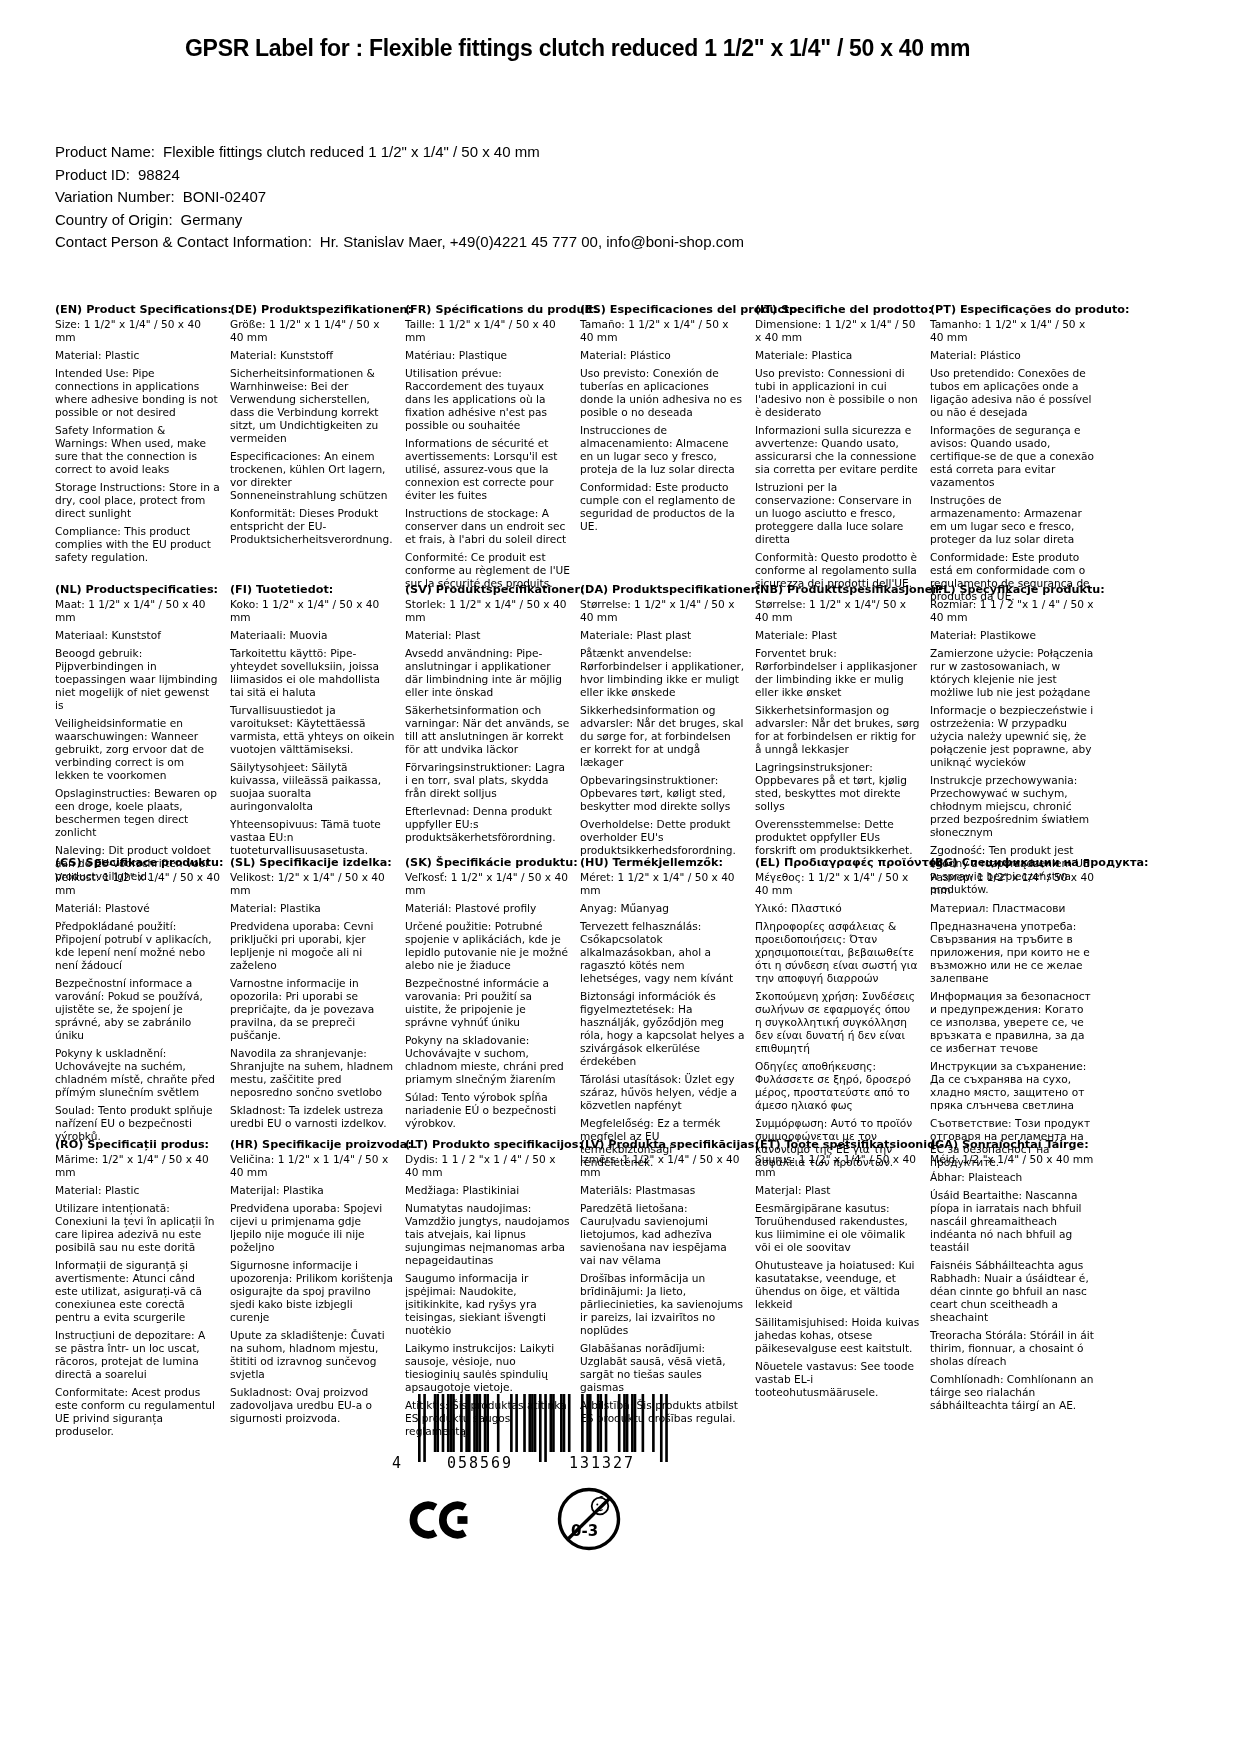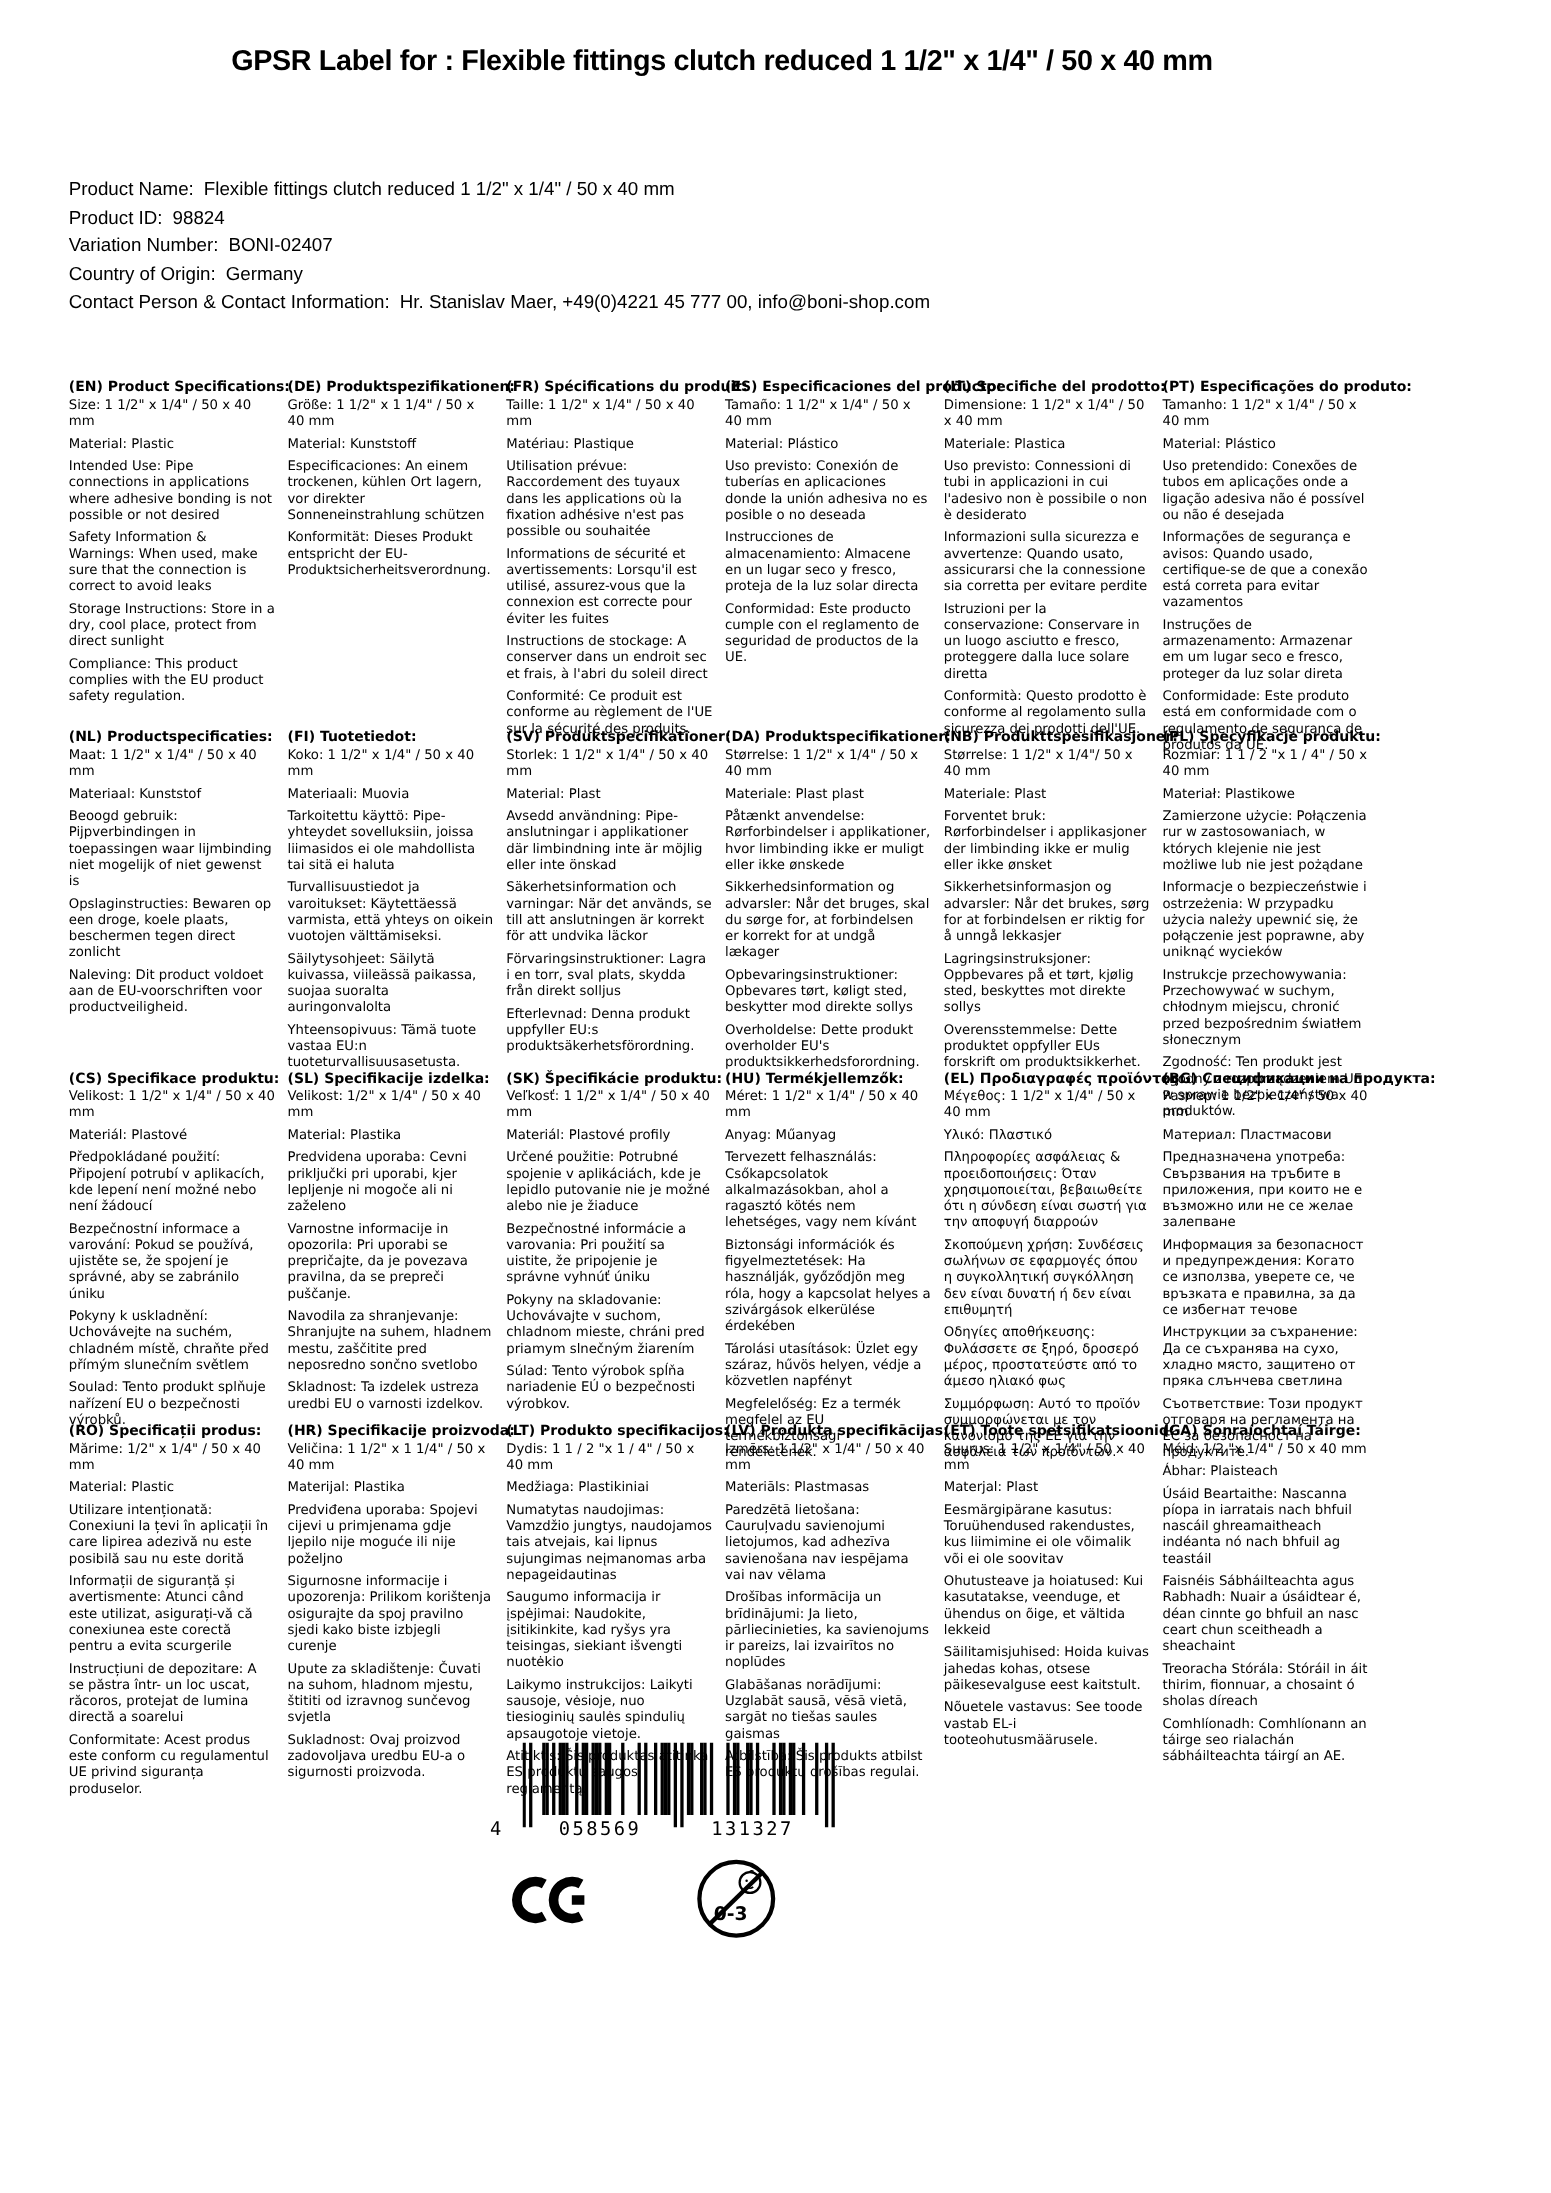--- a/index.html
+++ b/index.html
@@ -67,20 +67,21 @@
       <p class="spec-line">Material: Plastic</p>
       <p class="spec-line">Intended Use: Pipe connections in applications where adhesive bonding is not possible or not desired</p>
       <p class="spec-line">Safety Information &amp; Warnings: When used, make sure that the connection is correct to avoid leaks</p>
       <p class="spec-line">Storage Instructions: Store in a dry, cool place, protect from direct sunlight</p>
       <p class="spec-line">Compliance: This product complies with the EU product safety regulation.</p>
     </div>
     <div class="spec-block">
       <div class="spec-header">(DE) Produktspezifikationen:</div>
       <p class="spec-line">Größe: 1 1/2" x 1 1/4" / 50 x 40 mm</p>
       <p class="spec-line">Material: Kunststoff</p>
+      <p class="spec-line">Sicherheitsinformationen &amp; Warnhinweise: Bei der Verwendung sicherstellen, dass die Verbindung korrekt sitzt, um Undichtigkeiten zu vermeiden</p>
       <p class="spec-line">Especificaciones: An einem trockenen, kühlen Ort lagern, vor direkter Sonneneinstrahlung schützen</p>
       <p class="spec-line">Konformität: Dieses Produkt entspricht der EU-Produktsicherheitsverordnung.</p>
     </div>
     <div class="spec-block">
       <div class="spec-header">(FR) Spécifications du produit:</div>
       <p class="spec-line">Taille: 1 1/2" x 1/4" / 50 x 40 mm</p>
       <p class="spec-line">Matériau: Plastique</p>
       <p class="spec-line">Utilisation prévue: Raccordement des tuyaux dans les applications où la fixation adhésive n'est pas possible ou souhaitée</p>
       <p class="spec-line">Informations de sécurité et avertissements: Lorsqu'il est utilisé, assurez-vous que la connexion est correcte pour éviter les fuites</p>
       <p class="spec-line">Instructions de stockage: A conserver dans un endroit sec et frais, à l'abri du soleil direct</p>
@@ -110,20 +111,21 @@
       <p class="spec-line">Uso pretendido: Conexões de tubos em aplicações onde a ligação adesiva não é possível ou não é desejada</p>
       <p class="spec-line">Informações de segurança e avisos: Quando usado, certifique-se de que a conexão está correta para evitar vazamentos</p>
       <p class="spec-line">Instruções de armazenamento: Armazenar em um lugar seco e fresco, proteger da luz solar direta</p>
       <p class="spec-line">Conformidade: Este produto está em conformidade com o regulamento de segurança de produtos da UE.</p>
     </div>
     <div class="spec-block">
       <div class="spec-header">(NL) Productspecificaties:</div>
       <p class="spec-line">Maat: 1 1/2" x 1/4" / 50 x 40 mm</p>
       <p class="spec-line">Materiaal: Kunststof</p>
       <p class="spec-line">Beoogd gebruik: Pijpverbindingen in toepassingen waar lijmbinding niet mogelijk of niet gewenst is</p>
+      <p class="spec-line">Veiligheidsinformatie en waarschuwingen: Wanneer gebruikt, zorg ervoor dat de verbinding correct is om lekken te voorkomen</p>
       <p class="spec-line">Opslaginstructies: Bewaren op een droge, koele plaats, beschermen tegen direct zonlicht</p>
       <p class="spec-line">Naleving: Dit product voldoet aan de EU-voorschriften voor productveiligheid.</p>
     </div>
     <div class="spec-block">
       <div class="spec-header">(FI) Tuotetiedot:</div>
       <p class="spec-line">Koko: 1 1/2" x 1/4" / 50 x 40 mm</p>
       <p class="spec-line">Materiaali: Muovia</p>
       <p class="spec-line">Tarkoitettu käyttö: Pipe-yhteydet sovelluksiin, joissa liimasidos ei ole mahdollista tai sitä ei haluta</p>
       <p class="spec-line">Turvallisuustiedot ja varoitukset: Käytettäessä varmista, että yhteys on oikein vuotojen välttämiseksi.</p>
       <p class="spec-line">Säilytysohjeet: Säilytä kuivassa, viileässä paikassa, suojaa suoralta auringonvalolta</p>

